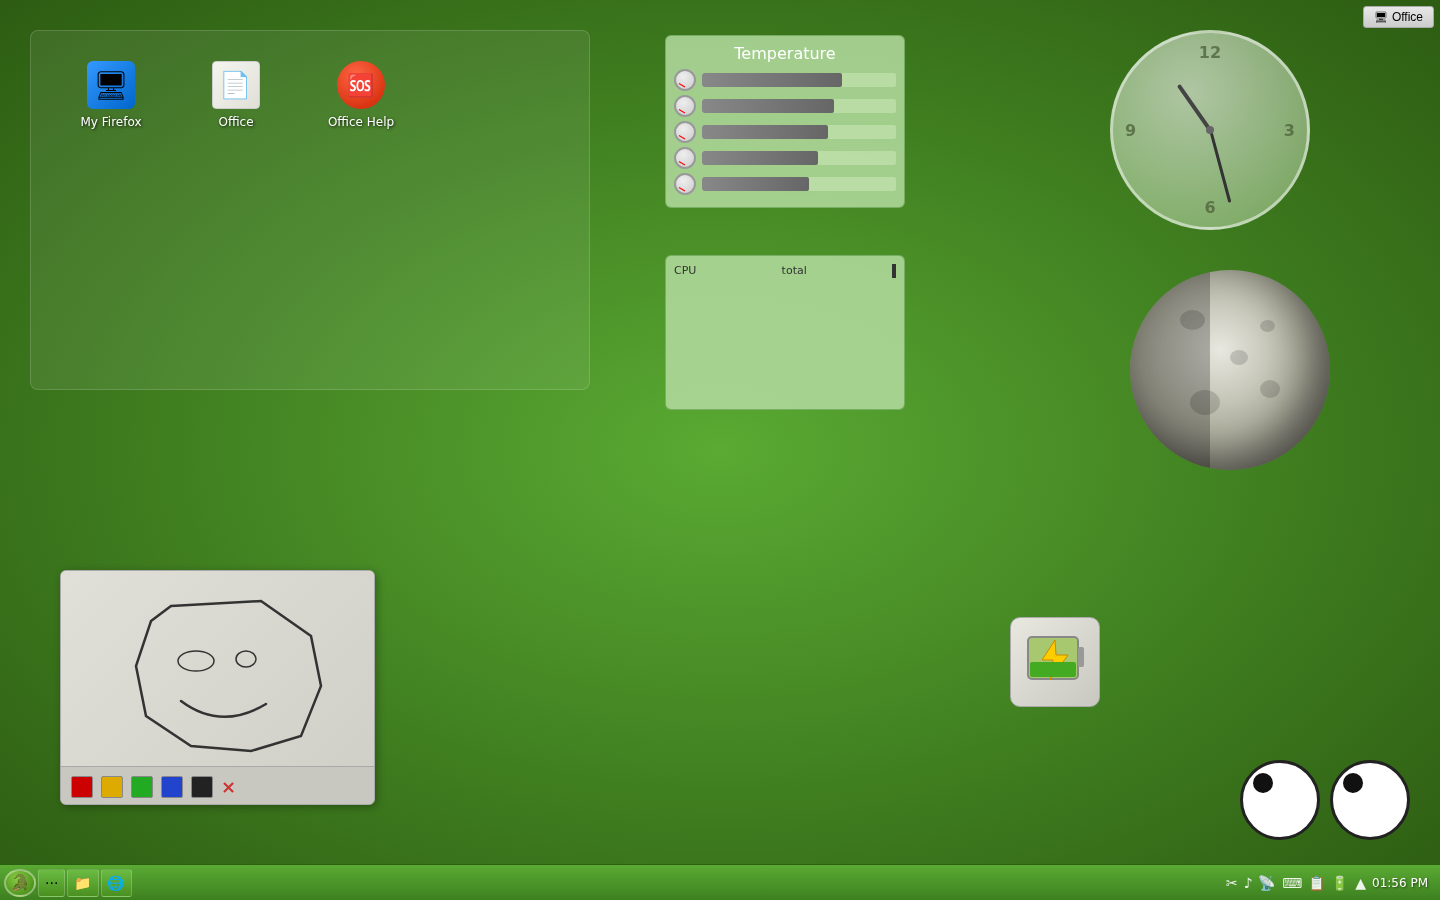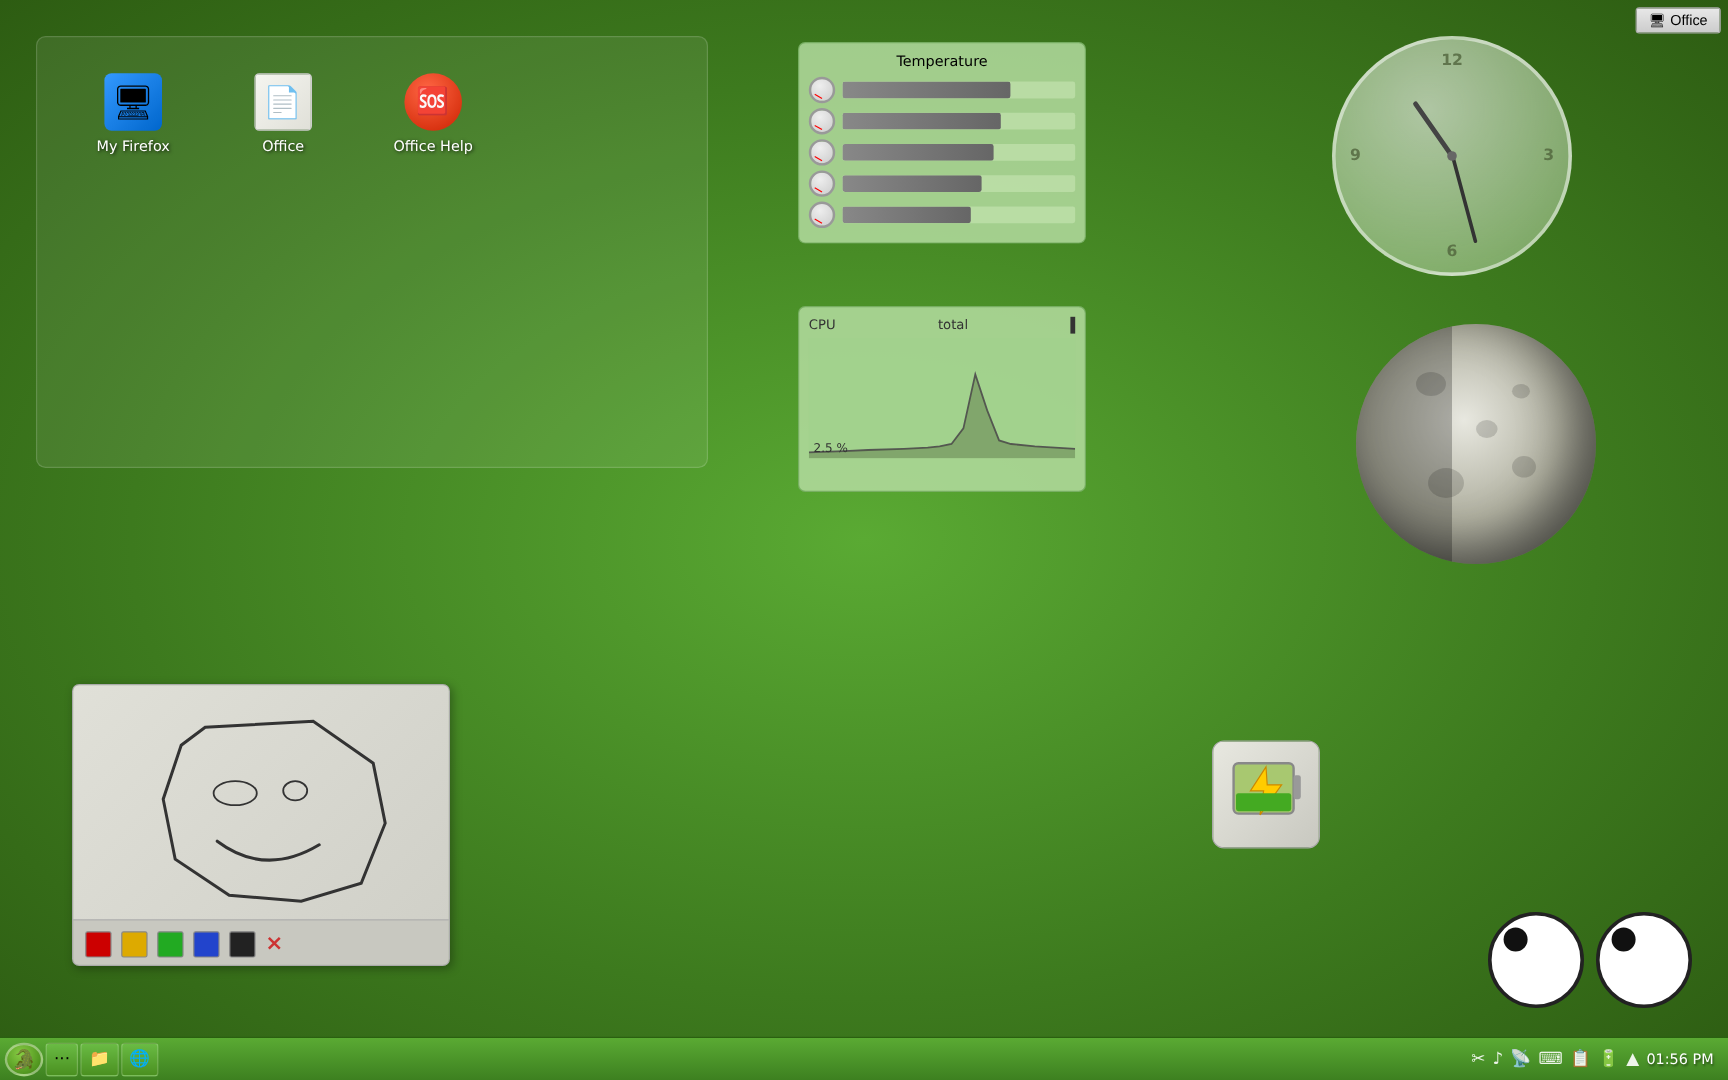--- a/index.html
+++ b/index.html
@@ -165,22 +165,22 @@
       top: 35px;
       left: 665px;
       width: 240px;
       background: rgba(180,220,160,0.85);
       border: 1px solid rgba(100,160,80,0.7);
       border-radius: 6px;
       padding: 8px;
     }
     .widget-title {
       text-align: center;
-      font-size: 12px;
-      color: #000000;
+      font-size: 16px;
+      color: #ffffff;
       margin-bottom: 6px;
       font-weight: normal;
     }
     .temp-row {
       display: flex;
       align-items: center;
       gap: 6px;
       margin-bottom: 4px;
     }
     .temp-gauge {
@@ -264,21 +264,21 @@
       border-radius: 50%;
       background: radial-gradient(circle at 40% 30%, rgba(255,255,255,0.6), rgba(200,230,180,0.4));
       border: 3px solid rgba(255,255,255,0.5);
       position: relative;
       display: flex;
       align-items: center;
       justify-content: center;
     }
     .clock-number {
       position: absolute;
-      font-size: 13px;
+      font-size: 16px;
       color: rgba(80,100,60,0.8);
       font-weight: bold;
     }
     .clock-12 { top: 10px; left: 50%; transform: translateX(-50%); }
     .clock-3 { right: 12px; top: 50%; transform: translateY(-50%); }
     .clock-6 { bottom: 10px; left: 50%; transform: translateX(-50%); }
     .clock-9 { left: 12px; top: 50%; transform: translateY(-50%); }
     .clock-center {
       width: 8px;
       height: 8px;
@@ -545,27 +545,20 @@
       <div class="temp-bar" style="width:55%"></div>
     </div>
   </div>
 </div>
 
 <div class="cpu-widget">
   <div class="cpu-header">
     <span>CPU</span>
     <span>total</span>
     <span style="width:4px;height:14px;background:#333;display:inline-block;vertical-align:middle"></span>
-  </div>
-  <div class="cpu-graph">
-    <svg width="100%" height="100%" viewBox="0 0 224 100" preserveAspectRatio="none">
-      <polyline points="0,95 30,94 50,93 80,92 100,91 110,90 120,88 130,75 140,30 150,60 160,85 170,88 190,90 224,92" fill="none" stroke="#555" stroke-width="1.5"></polyline>
-      <polygon points="0,100 0,95 30,94 50,93 80,92 100,91 110,90 120,88 130,75 140,30 150,60 160,85 170,88 190,90 224,92 224,100" fill="rgba(80,100,60,0.4)"></polygon>
-    </svg>
-    <span class="cpu-percent">2.5 %</span>
   </div>
 </div>
 
 <div class="clock-widget">
   <div class="clock-face">
     <span class="clock-number clock-12">12</span>
     <span class="clock-number clock-3">3</span>
     <span class="clock-number clock-6">6</span>
     <span class="clock-number clock-9">9</span>
     <div class="clock-hand hour-hand"></div>

